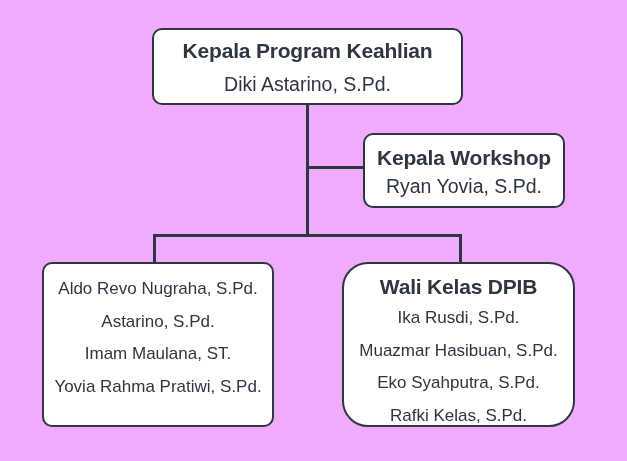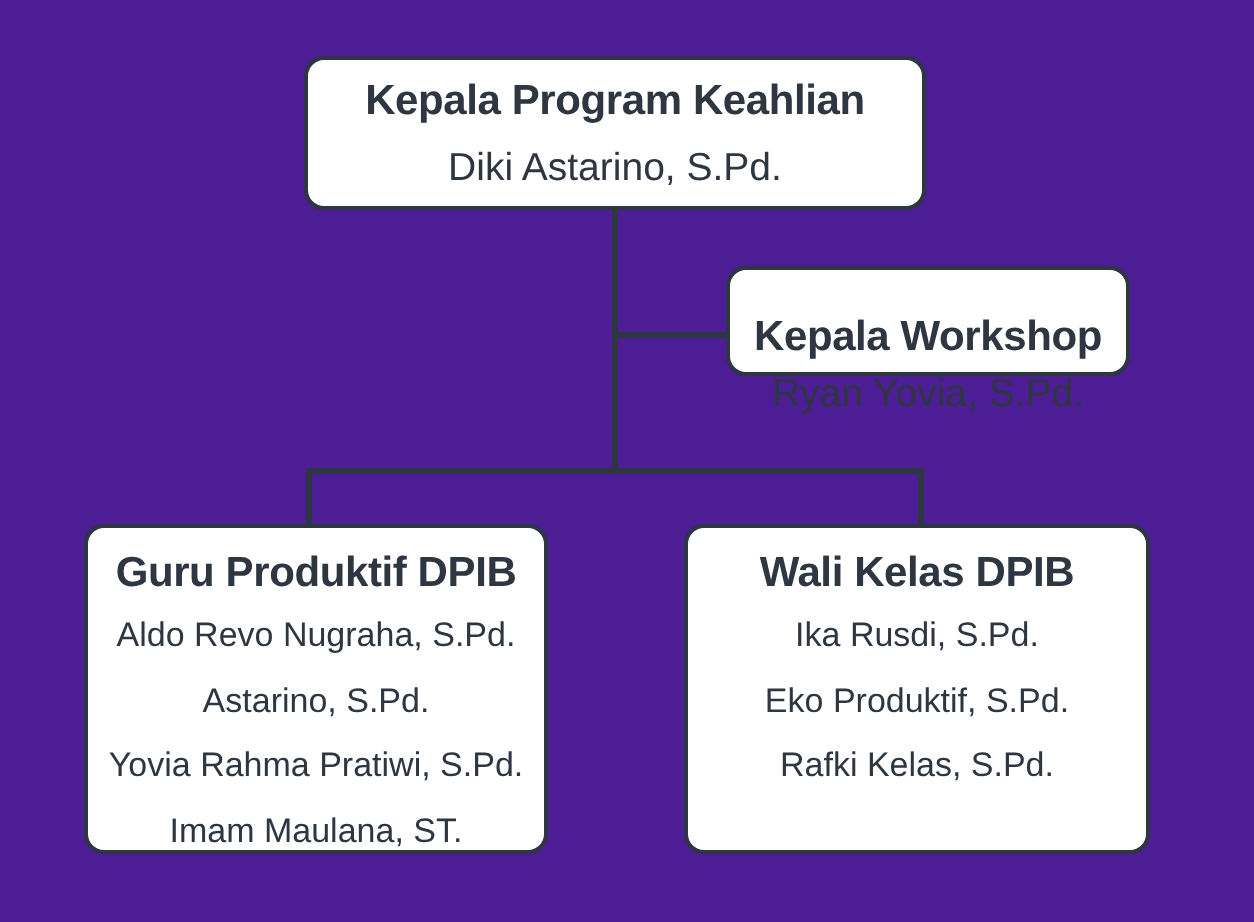--- a/index.html
+++ b/index.html
@@ -4,21 +4,21 @@
 <style>
   html, body {
     margin: 0;
     padding: 0;
     background: #ffffff;
   }
   .canvas {
     position: relative;
     width: 627px;
     height: 461px;
-    background: #4c1d95;
+    background: #f0abfc;
     font-family: "Liberation Sans", "DejaVu Sans", sans-serif;
     color: #2e3642;
     overflow: hidden;
   }
   .org-box {
     position: absolute;
     background: #ffffff;
     border: 2.5px solid #2e3642;
     border-radius: 10px;
     box-sizing: border-box;
@@ -48,32 +48,33 @@
     white-space: nowrap;
   }
   #root-box {
     left: 152px; top: 28px;
     width: 311px; height: 77px;
     padding-top: 7px;
   }
   #root-box .title { margin-bottom: 5px; }
   #workshop-box {
     left: 363px; top: 133px;
-    width: 202px; height: 55px;
-    padding-top: 20px;
+    width: 202px; height: 75px;
+    padding-top: 9px;
   }
   #guru-box {
     left: 42px; top: 262px;
     width: 232px; height: 165px;
     padding-top: 9px;
   }
   #wali-box {
     left: 342px; top: 262px;
     width: 233px; height: 165px;
     padding-top: 9px;
+    border-radius: 26px;
   }
   #guru-box .title, #wali-box .title { margin-bottom: 1px; }
   .connector {
     position: absolute;
     background: #2e3642;
   }
   #conn-trunk        { left: 306px; top: 105px; width: 3px;  height: 132px; }
   #conn-branch-ws    { left: 308px; top: 166px; width: 55px; height: 3px; }
   #conn-tbar         { left: 153px; top: 234px; width: 309px; height: 3px; }
   #conn-left-drop    { left: 153px; top: 234px; width: 3px;  height: 29px; }
@@ -94,27 +95,27 @@
     <div class="title">Kepala Program Keahlian</div>
     <div class="person">Diki Astarino, S.Pd.</div>
   </div>
 
   <div class="org-box" id="workshop-box">
     <div class="title">Kepala Workshop</div>
     <div class="person">Ryan Yovia, S.Pd.</div>
   </div>
 
   <div class="org-box" id="guru-box">
-    <div class="title">Guru Produktif DPIB</div>
     <div class="member">Aldo Revo Nugraha, S.Pd.</div>
     <div class="member">Astarino, S.Pd.</div>
+    <div class="member">Imam Maulana, ST.</div>
     <div class="member">Yovia Rahma Pratiwi, S.Pd.</div>
-    <div class="member">Imam Maulana, ST.</div>
   </div>
 
   <div class="org-box" id="wali-box">
     <div class="title">Wali Kelas DPIB</div>
     <div class="member">Ika Rusdi, S.Pd.</div>
-    <div class="member">Eko Produktif, S.Pd.</div>
+    <div class="member">Muazmar Hasibuan, S.Pd.</div>
+    <div class="member">Eko Syahputra, S.Pd.</div>
     <div class="member">Rafki Kelas, S.Pd.</div>
   </div>
 
 </div>
 
 </body></html>

